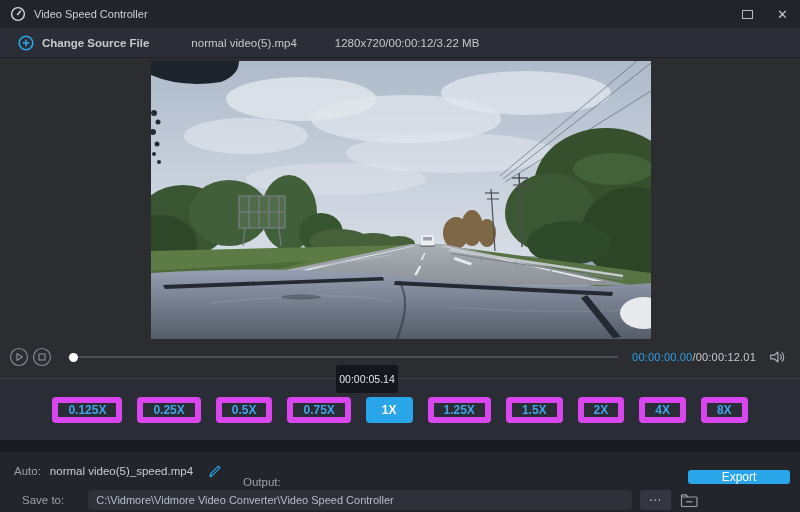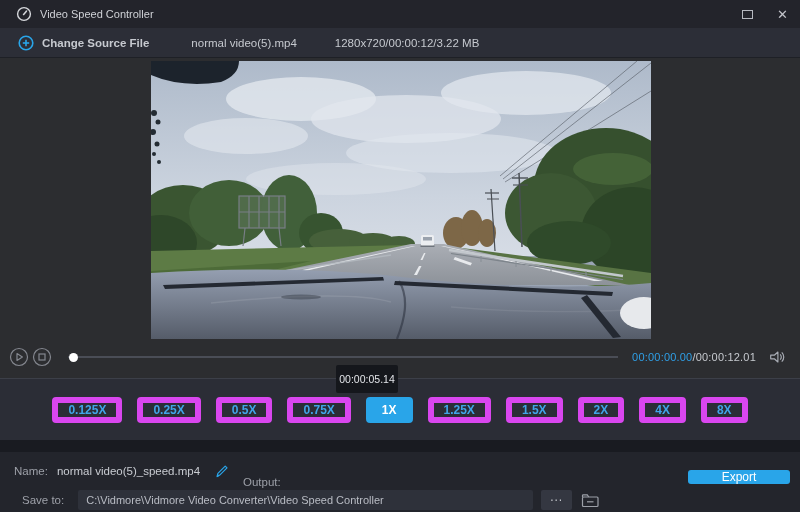--- a/index.html
+++ b/index.html
@@ -1,21 +1,21 @@
 <!DOCTYPE html>
 <html><head>
 <meta charset="utf-8">
 <style>
   * { margin:0; padding:0; box-sizing:border-box; }
   html,body { width:800px; height:512px; background:#17181d; overflow:hidden;
               font-family:"Liberation Sans", sans-serif; }
   .window { position:relative; width:800px; height:512px; background:#23242b; color:#c9cbd1; }
 
   
-  .titlebar { height:28px; background:#23242b; display:flex; align-items:center; padding:0 12px 0 16px;justify-content:space-between; }
+  .titlebar { height:28px; background:#23242b; display:flex; align-items:center; padding:0 12px 0 10px;justify-content:space-between; }
   .titlebar .app-title { font-size:11px; color:#cfd1d6; margin-left:8px; }
   .win-controls { margin-left:auto; display:flex; align-items:center; gap:24px; }
   .btn-max { width:11px; height:9px; border:1px solid #b6b9c0; display:inline-block; }
   .btn-close { font-size:13px; color:#c3c5cb; line-height:1; }
 
   
   .toolbar { height:29px; background:#2c2e37; display:flex; align-items:center; font-size:11.5px; }
   .chg-src { display:flex; align-items:center; gap:8px; margin-left:18px; color:#c6c9cf; cursor:default;font-weight:bold; }
   .toolbar .filename { margin-left:42px; color:#c6c9cf; }
   .toolbar .fileinfo { margin-left:38px; color:#c6c9cf; }
@@ -56,21 +56,21 @@
   .val { color:#c9ccd2; }
   .name-row .name-value { margin-left:9px; }
   .pencil { margin-left:14px; display:flex; align-items:center; }
   .output-label { position:absolute; left:243px; top:0; height:100%; display:flex; align-items:center; }
   .output-field { position:absolute; left:295px; top:1px; width:134px; height:24px; background:#3a3d46; border-radius:2px;
       display:flex; align-items:center; padding:0 24px 0 7px; }
   .gear { position:absolute; right:4px; top:4px; }
   .export-btn { position:absolute; right:10px; top:18px; width:102px; height:14px; background:#29a5e9; border-radius:3px;
       color:#ffffff; font-size:12px; display:flex; align-items:center; justify-content:center; }
   .save-row { position:absolute; left:22px; top:38px; height:20px; display:flex; align-items:center; }
-  .save-field { margin-left:14px; width:455px; height:20px; background:#2e313a; border-radius:2px;
+  .save-field { margin-left:24px; width:544px; height:20px; background:#2e313a; border-radius:2px;
       display:flex; align-items:center; padding:0 8px; color:#b9bcc4; font-size:11px; white-space:nowrap; overflow:hidden; }
   .dots-btn { margin-left:8px; width:31px; height:20px; background:#343741; border-radius:2px; color:#c6c9ce;
       display:flex; align-items:center; justify-content:center; font-size:12px; letter-spacing:1px; line-height:0; padding-bottom:6px; }
   .folder-btn { margin-left:9px; display:flex; align-items:center; }
 </style>
 </head>
 <body>
 
 <div class="window">
 
@@ -277,21 +277,21 @@
       <div class="speed-btn">1.5X</div>
       <div class="speed-btn">2X</div>
       <div class="speed-btn">4X</div>
       <div class="speed-btn">8X</div>
     </div>
 
   <div class="seam"></div>
 
   <div class="bottom">
     <div class="name-row">
-      <span class="lbl">Name:</span>
+      <span class="lbl">Auto:</span>
       <span class="val name-value">normal video(5)_speed.mp4</span>
       <span class="pencil">
         <svg width="16" height="16" viewBox="0 0 16 16">
           <path d="M3.2 12.8 L3.9 10.4 L11.2 3.1 L13 4.9 L5.7 12.2 Z" fill="none" stroke="#29a5e9" stroke-width="1.2" stroke-linejoin="round"></path>
           <line x1="2.6" y1="13.6" x2="4.6" y2="13.2" stroke="#29a5e9" stroke-width="1.2"></line>
         </svg>
       </span>
     </div>
     <div class="output-label">
       <span class="lbl">Output:</span>

